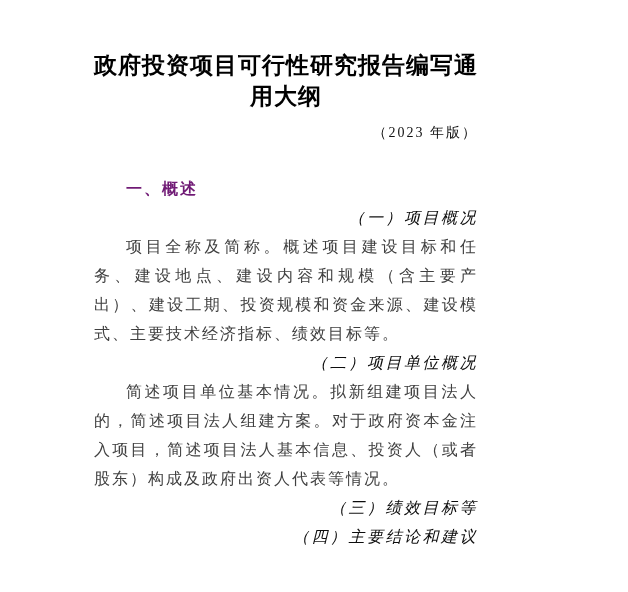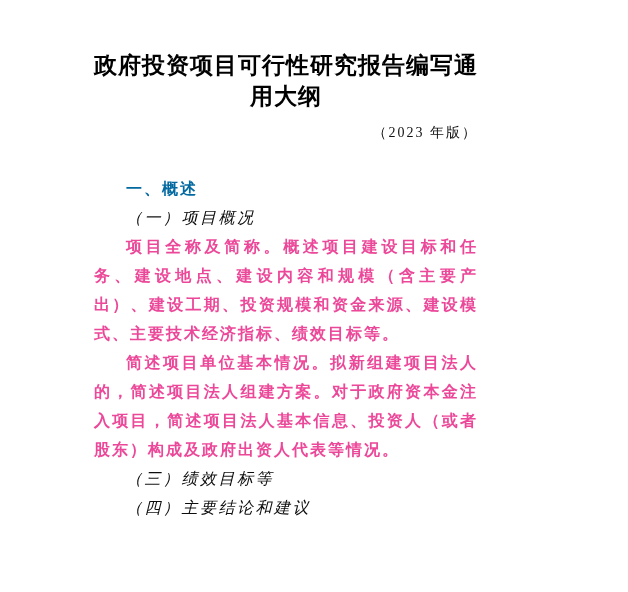--- a/index.html
+++ b/index.html
@@ -43,53 +43,54 @@
     line-height: 29px;
   }
   .doc-body .blk {
     margin: 0;
     text-indent: 2em;
   }
   .blk-h1 {
     font-family: "Liberation Sans", "DejaVu Sans", sans-serif;
     font-weight: bold;
     letter-spacing: 2px;
-    color: #0369a1;
+    color: #701a75;
   }
   .blk-h2 {
     font-family: "Liberation Serif", "DejaVu Serif", serif;
     font-style: italic;
     letter-spacing: 2.5px;
     color: #0d0d0d;
+    text-align: right;
   }
   .blk-p {
     font-family: "Liberation Serif", "DejaVu Serif", serif;
     text-align: justify;
     letter-spacing: 2px;
-    color: #ec4899;
-    font-weight: bold;
+    color: #404040;
   }
 </style>
 </head>
 <body>
 
 <div class="page">
 
   <h1 class="doc-title">政府投资项目可行性研究报告编写通用大纲</h1>
 
   <div class="doc-subtitle">（2023 年版）</div>
 
   <div class="doc-body">
 
     <p class="blk blk-h1">一、概述</p>
 
     <p class="blk blk-h2">（一）项目概况</p>
 
     <p class="blk blk-p">项目全称及简称。概述项目建设目标和任务、建设地点、建设内容和规模（含主要产出）、建设工期、投资规模和资金来源、建设模式、主要技术经济指标、绩效目标等。</p>
 
+    <p class="blk blk-h2">（二）项目单位概况</p>
 
     <p class="blk blk-p">简述项目单位基本情况。拟新组建项目法人的，简述项目法人组建方案。对于政府资本金注入项目，简述项目法人基本信息、投资人（或者股东）构成及政府出资人代表等情况。</p>
 
     <p class="blk blk-h2">（三）绩效目标等</p>
 
 
     <p class="blk blk-h2">（四）主要结论和建议</p>
 
 
 

